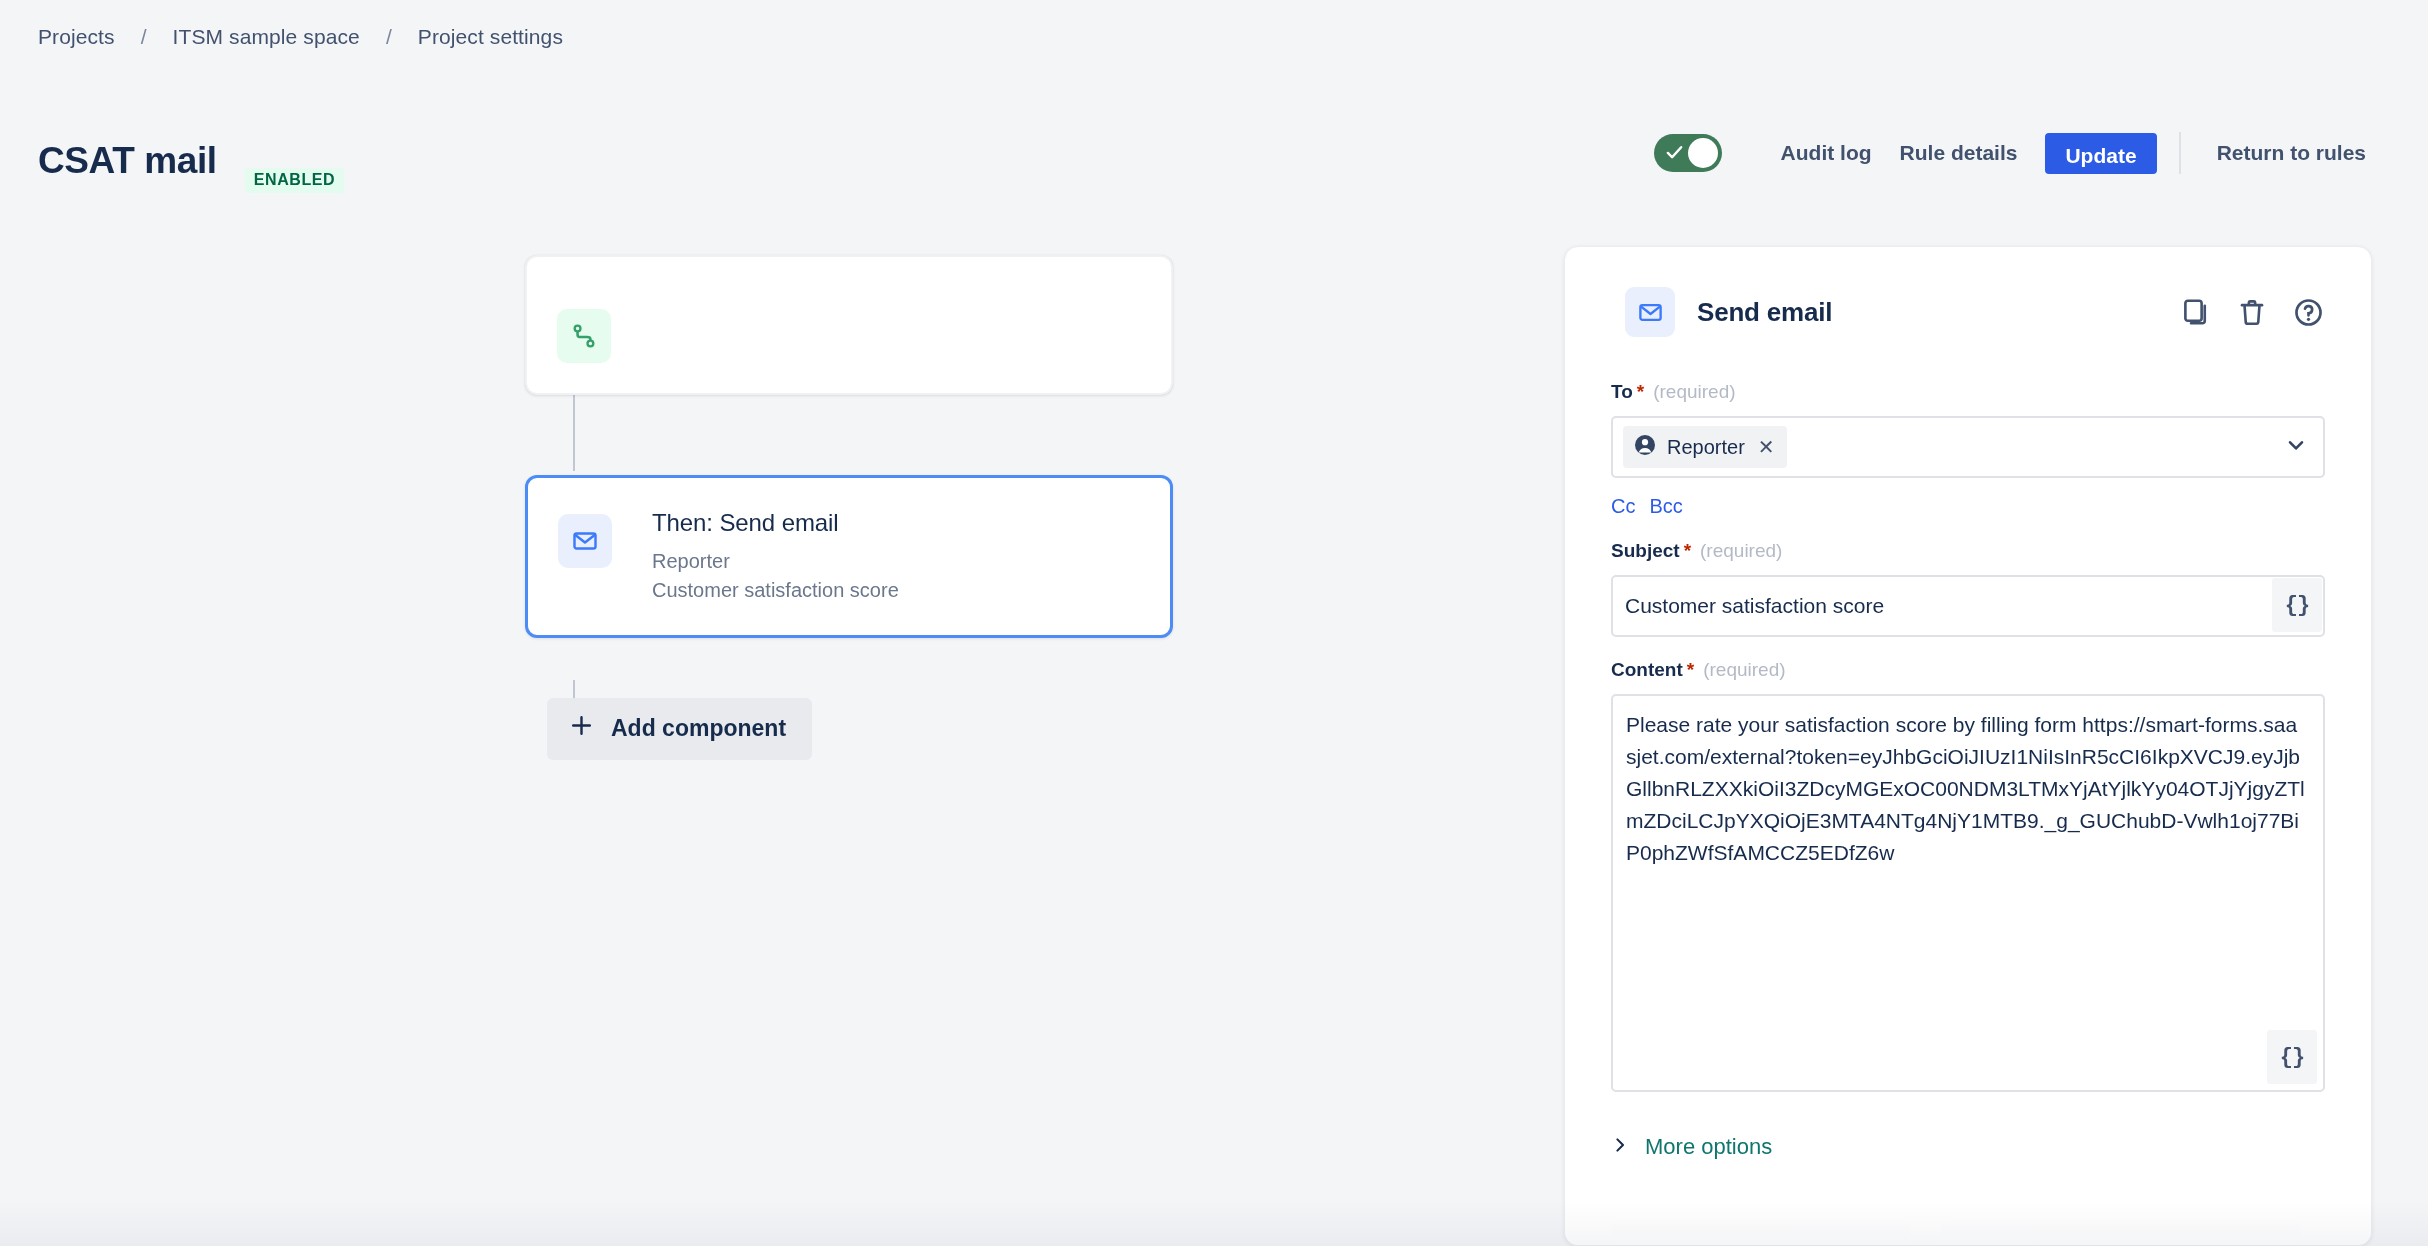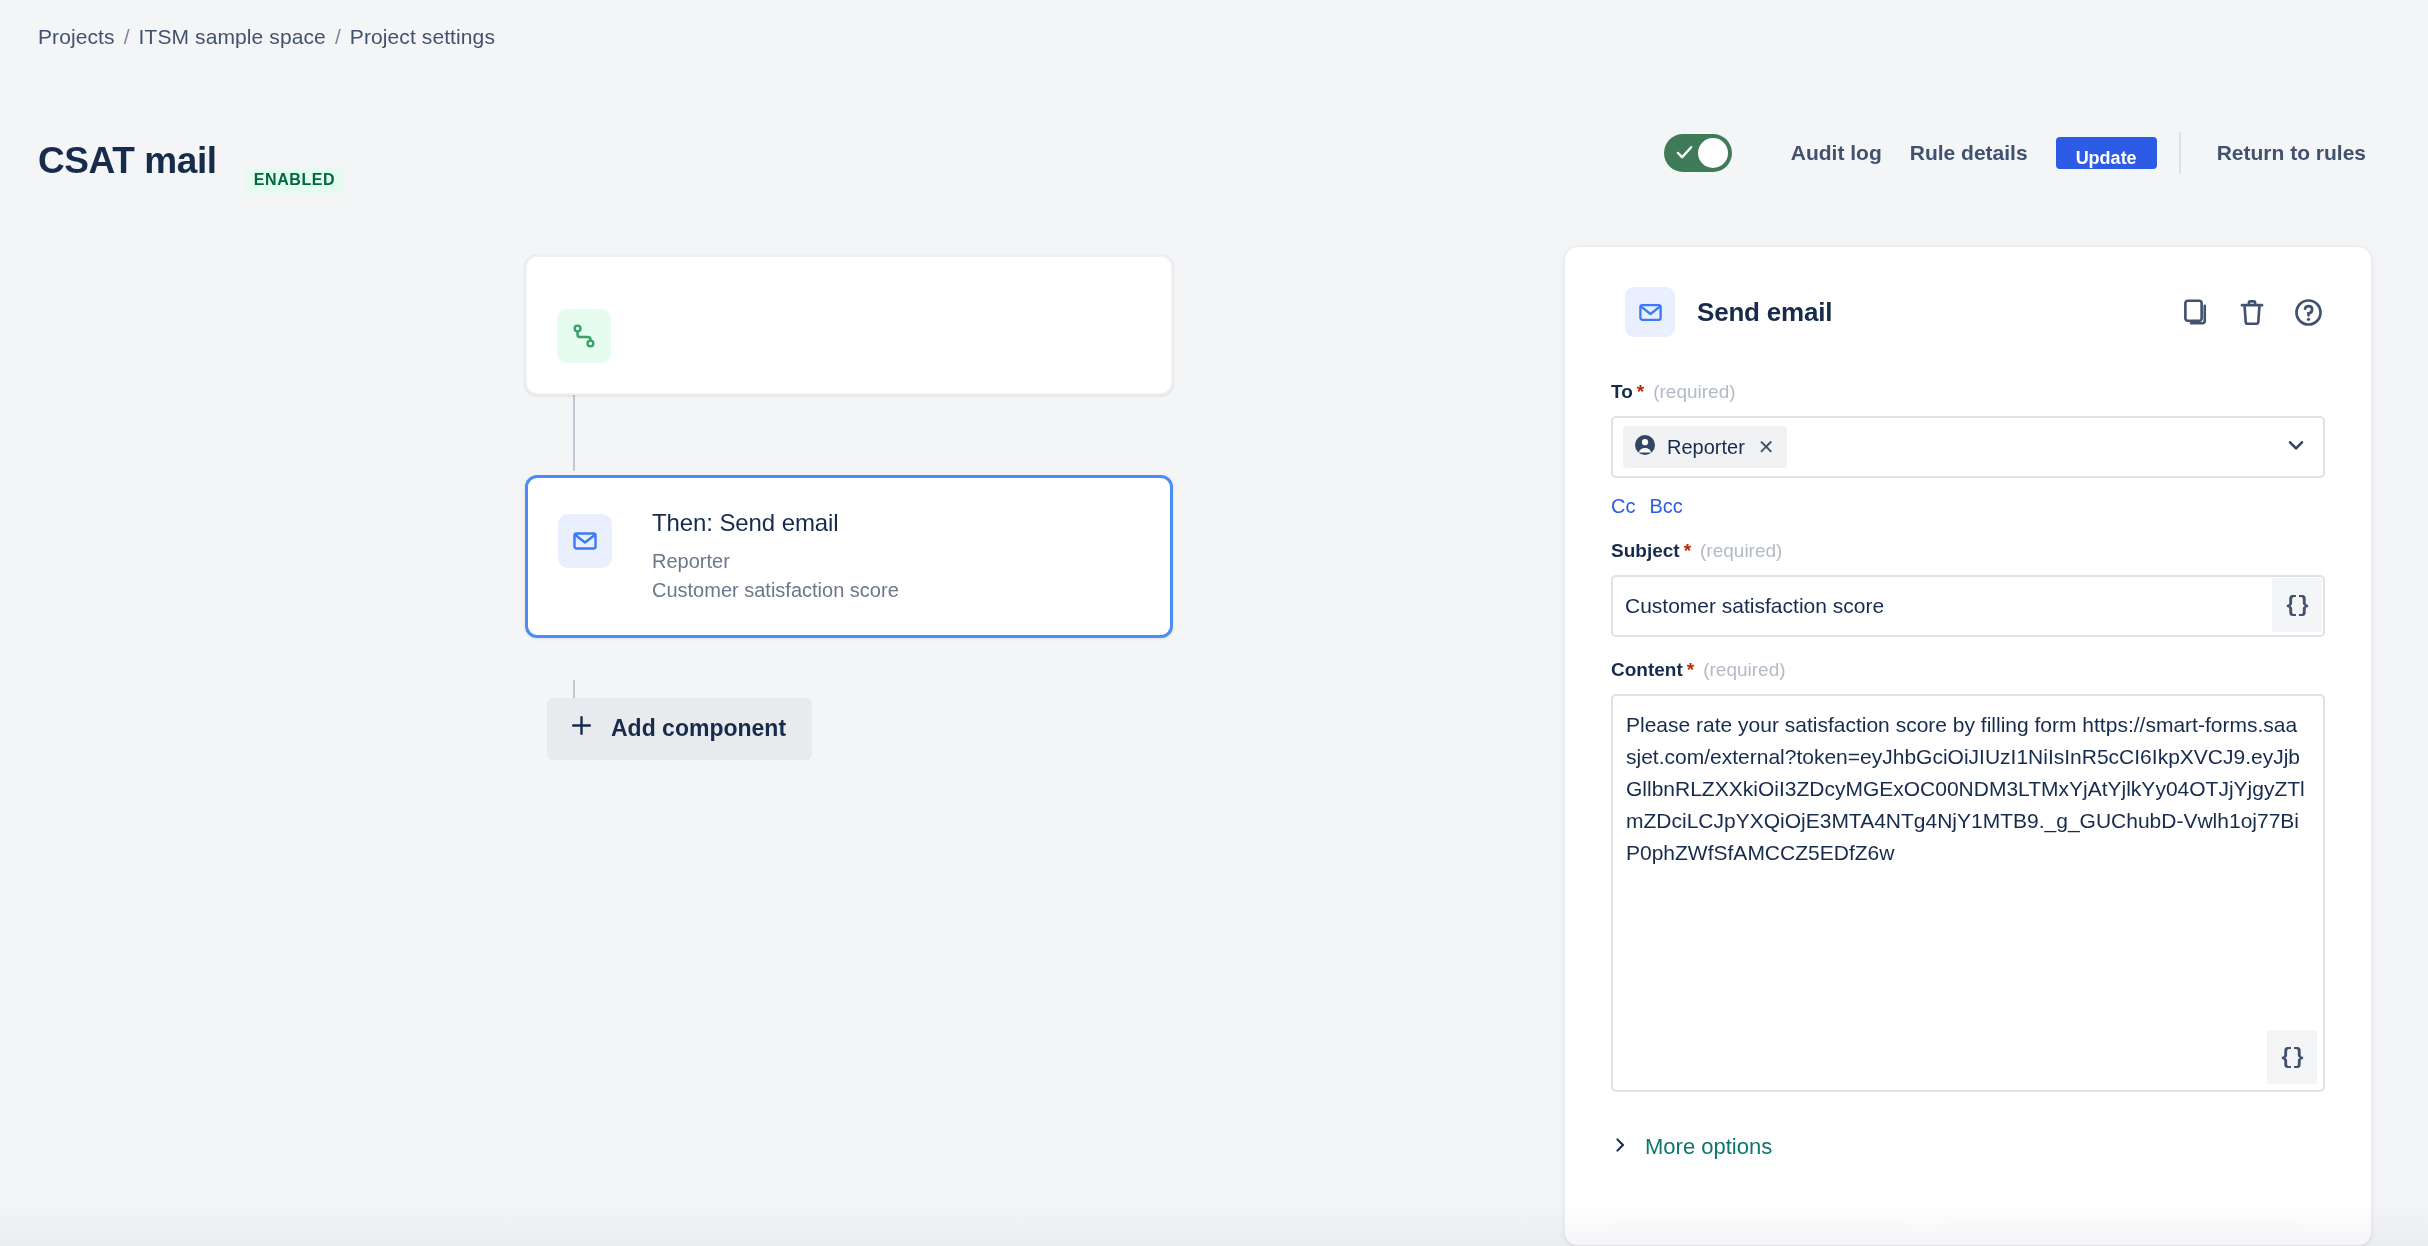--- a/index.html
+++ b/index.html
@@ -17,21 +17,21 @@
     position: relative;
   }
 
   
   .breadcrumb {
     position: absolute;
     left: 38px;
     top: 25px;
     display: flex;
     align-items: center;
-    gap: 9px;
+    gap: 26px;
     font-size: 21px;
     color: #42526e;
     letter-spacing: 0.1px;
   }
   .breadcrumb .crumb { color: #42526e; text-decoration: none; }
   .breadcrumb .sep { color: #7a869a; }
 
   
   .title-row {
     position: absolute;
@@ -99,27 +99,27 @@
     font-size: 21px;
     font-weight: 600;
     color: #42526e;
     text-decoration: none;
     padding: 9px 14px;
     border-radius: 4px;
     cursor: pointer;
     white-space: nowrap;
   }
   .btn-primary {
-    font-size: 18px;
+    font-size: 21px;
     font-weight: 600;
     color: #ffffff;
     background: #2c5ce6;
     border: none;
     border-radius: 4px;
-    padding: 11px 20px 0;
+    padding: 11px 20px 6px;
     margin-left: 14px;
     cursor: pointer;
     font-family: "Liberation Sans", sans-serif;
     white-space: nowrap;
   }
   .vdiv {
     width: 2px;
     height: 42px;
     background: #dfe1e6;
     margin: 0 22px;

